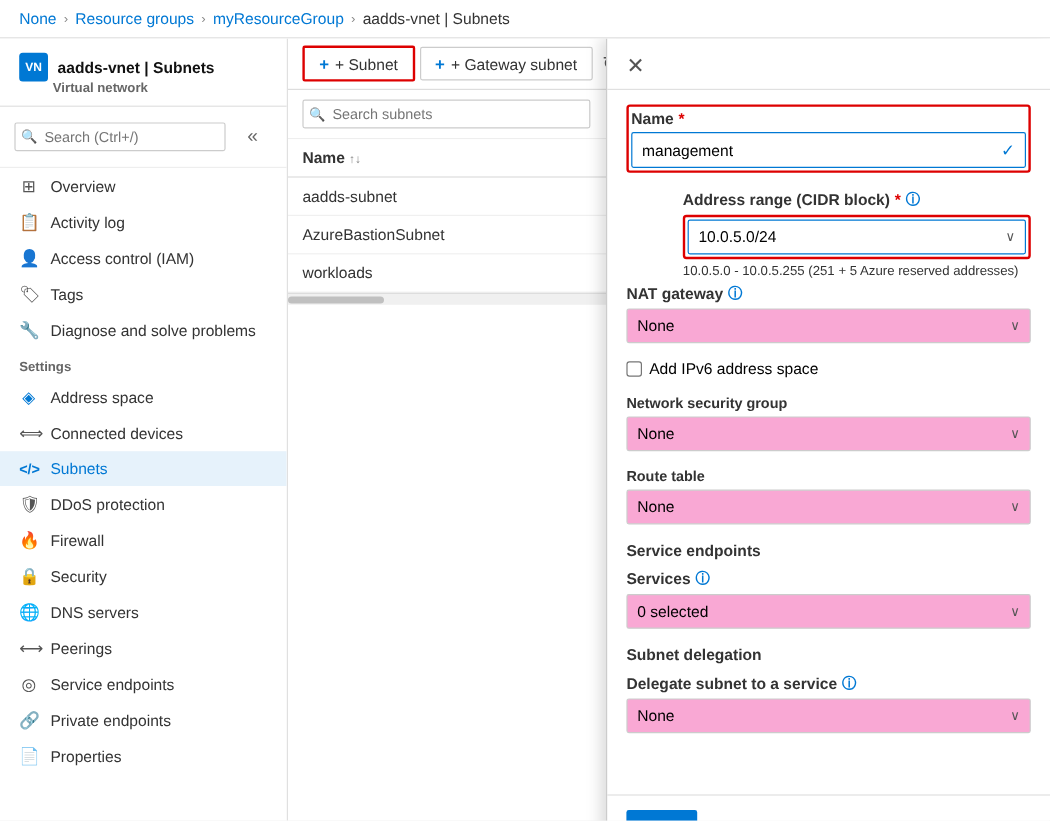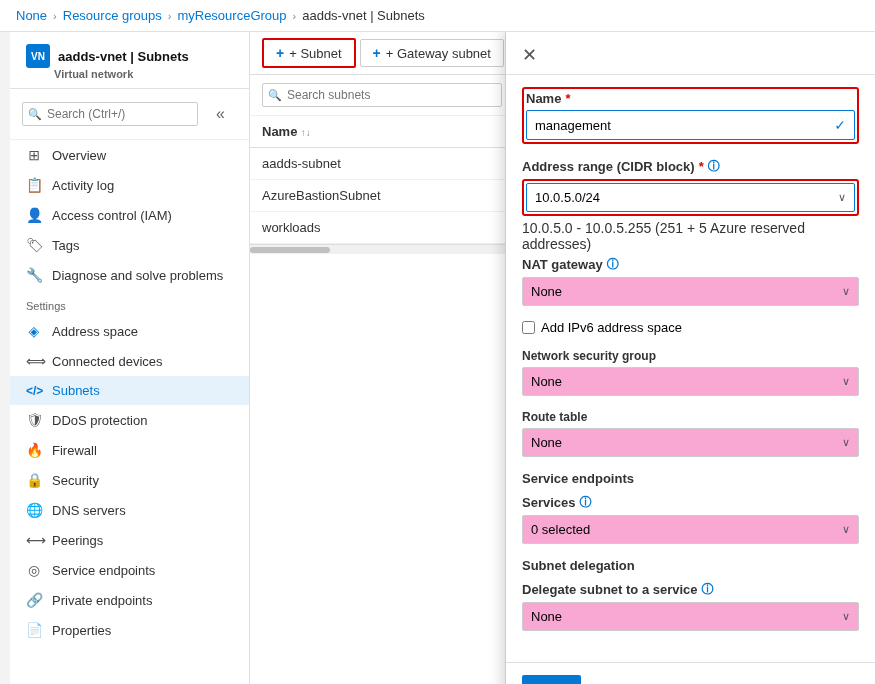--- a/index.html
+++ b/index.html
@@ -16,21 +16,20 @@
       color: #0078d4;
       border-bottom: 1px solid #e0e0e0;
     }
     .breadcrumb span { color: #333; }
     .breadcrumb .sep { color: #888; font-size: 11px; }
 
     .main-layout {
       display: flex;
       flex: 1;
       overflow: hidden;
-      padding-left: 10px;
     }
 
     
     .sidebar {
       width: 240px;
       background: white;
       border-right: 1px solid #e0e0e0;
       display: flex;
       flex-direction: column;
       overflow-y: auto;
@@ -87,21 +86,21 @@
       cursor: pointer;
       color: #333;
       font-size: 13px;
     }
     .nav-item.active { background: #e6f2fb; color: #0078d4; font-weight: 500; }
     .nav-item .nav-icon { width: 16px; font-size: 14px; text-align: center; color: #555; flex-shrink: 0; }
     .nav-item.active .nav-icon { color: #0078d4; }
     .nav-section-label {
       padding: 10px 16px 4px;
       font-size: 11px;
-      font-weight: 400;
+      font-weight: 700;
       color: #666;
       text-transform: none;
     }
 
     
     .content {
       flex: 1;
       background: #f9f9f9;
       display: flex;
       flex-direction: column;
@@ -251,21 +250,21 @@
     }
     .field-input input {
       border: none;
       outline: none;
       flex: 1;
       font-size: 13px;
     }
     .field-input .check-icon { color: #0078d4; font-size: 14px; }
 
     .cidr-hint {
-      font-size: 14px;
+      font-size: 11px;
       color: #333;
       margin-top: 3px;
     }
 
     .field-select {
       width: 100%;
       border: 1px solid #ccc;
       border-radius: 2px;
       padding: 6px 8px;
       font-size: 13px;
@@ -501,21 +500,21 @@
             <span>Name</span>
             <span class="required">*</span>
           </div>
           <div class="field-input">
             <input type="text" style="border: none; outline: none; flex: 1 1 0%; font-size: 13px;" value="management">
             <span class="check-icon">✓</span>
           </div>
         </div>
       </div>
 
-      <div style="margin-bottom:4px;">
+      <div style="margin-bottom:4px;margin-left:47px;">
         <div class="field-label">
           <span>Address range (CIDR block)</span>
           <span class="required">*</span>
           <span class="info-icon">ⓘ</span>
         </div>
         <div class="cidr-field-wrapper">
           <div class="field-input" style="border:1px solid #0078d4;">
             <input type="text" style="border: none; outline: none; flex: 1 1 0%; font-size: 13px;" value="10.0.5.0/24">
             <span class="chevron">∨</span>
           </div>

